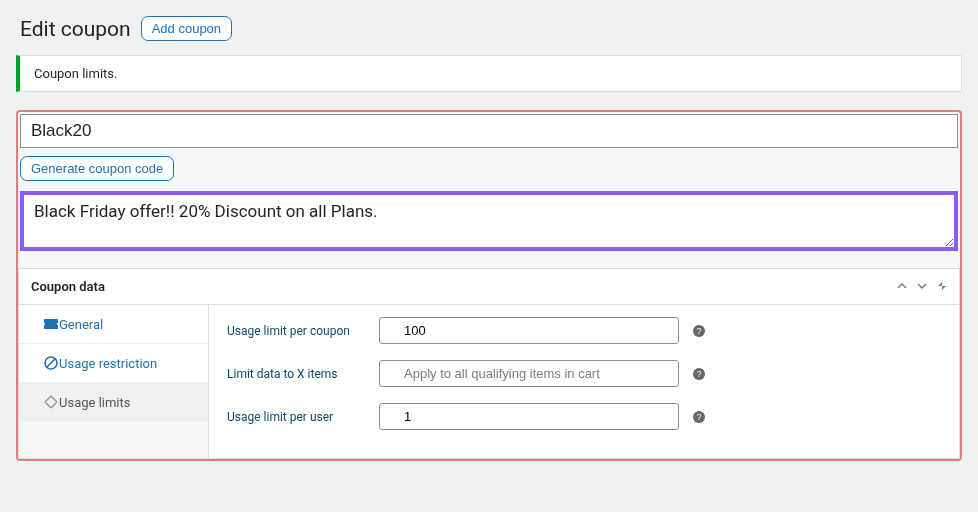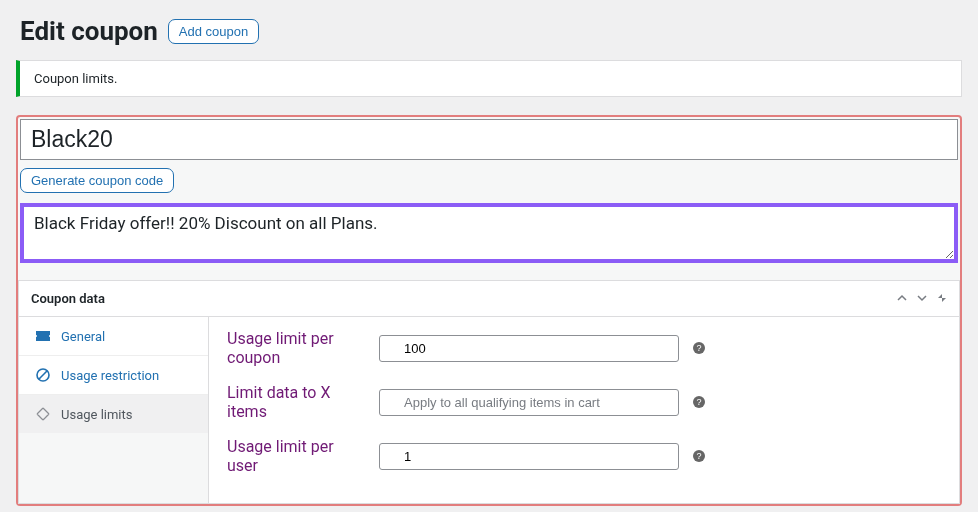--- a/index.html
+++ b/index.html
@@ -12,22 +12,22 @@
       width: 978px;
     }
     .page-header {
       display: flex;
       align-items: center;
       gap: 10px;
       margin-bottom: 14px;
       padding-left: 4px;
     }
     .page-title {
-      font-size: 26px;
-      font-weight: 700;
+      font-size: 21px;
+      font-weight: 400;
       color: #1d2327;
     }
     .btn-outline {
       border: 1px solid #2271b1;
       color: #2271b1;
       background: #fff;
       border-radius: 7px;
       padding: 4px 10px;
       font-size: 13px;
       cursor: pointer;
@@ -41,21 +41,21 @@
       font-size: 13px;
     }
     .highlight-region {
       border: 2px solid #e27d7d;
       border-radius: 4px;
       padding: 0;
       background: #f6f7f7;
     }
     .title-input {
       width: 100%;
-      font-size: 23px;
+      font-size: 17px;
       padding: 6px 10px;
       border: 1px solid #8c8f94;
       background: #fff;
       color: #1d2327;
     }
     .title-wrap {
       padding: 2px 2px 0 2px;
     }
     .below-title {
       padding: 8px 2px 10px 2px;
@@ -101,22 +101,21 @@
       min-height: 130px;
     }
     .tabs {
       width: 190px;
       border-right: 1px solid #dcdcde;
       background: #f6f7f7;
     }
     .tab {
       display: flex;
       align-items: center;
-      gap: 10px;
-      padding: 11px 16px;
+      padding: 11px 24px;
       font-size: 13px;
       color: #2271b1;
       border-bottom: 1px solid #eee;
       cursor: pointer;
       background: #fff;
     }
     .tab:last-child { border-bottom: none; }
     .tab.active {
       background: #f0f0f1;
       color: #50575e;
@@ -134,22 +133,22 @@
       padding: 12px 18px;
     }
     .form-row {
       display: flex;
       align-items: center;
       gap: 12px;
       margin-bottom: 16px;
     }
     .form-label {
       width: 140px;
-      font-size: 16px;
-      color: #701a75;
+      font-size: 12px;
+      color: #0c4a6e;
     }
     .form-input {
       width: 300px;
       padding: 5px 24px;
       font-size: 13px;
       border: 1px solid #8c8f94;
       border-radius: 3px;
       background: #fff;
       color: #000000;
     }

